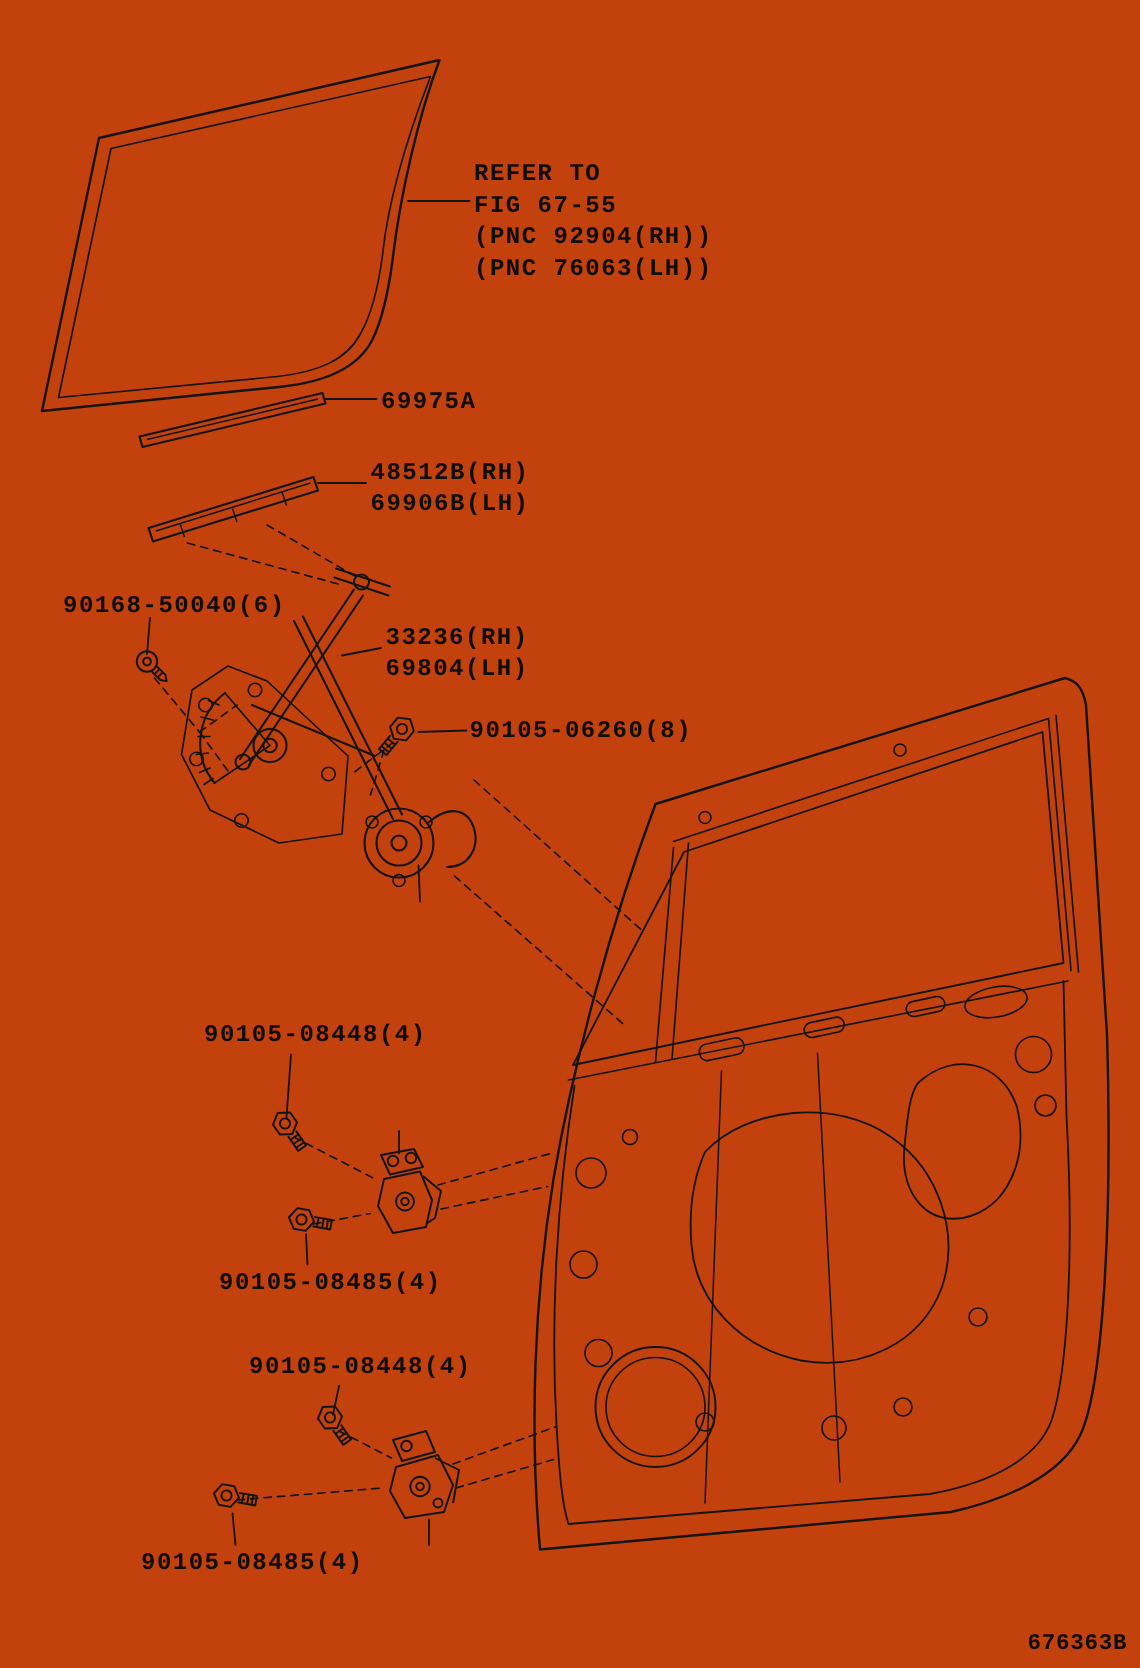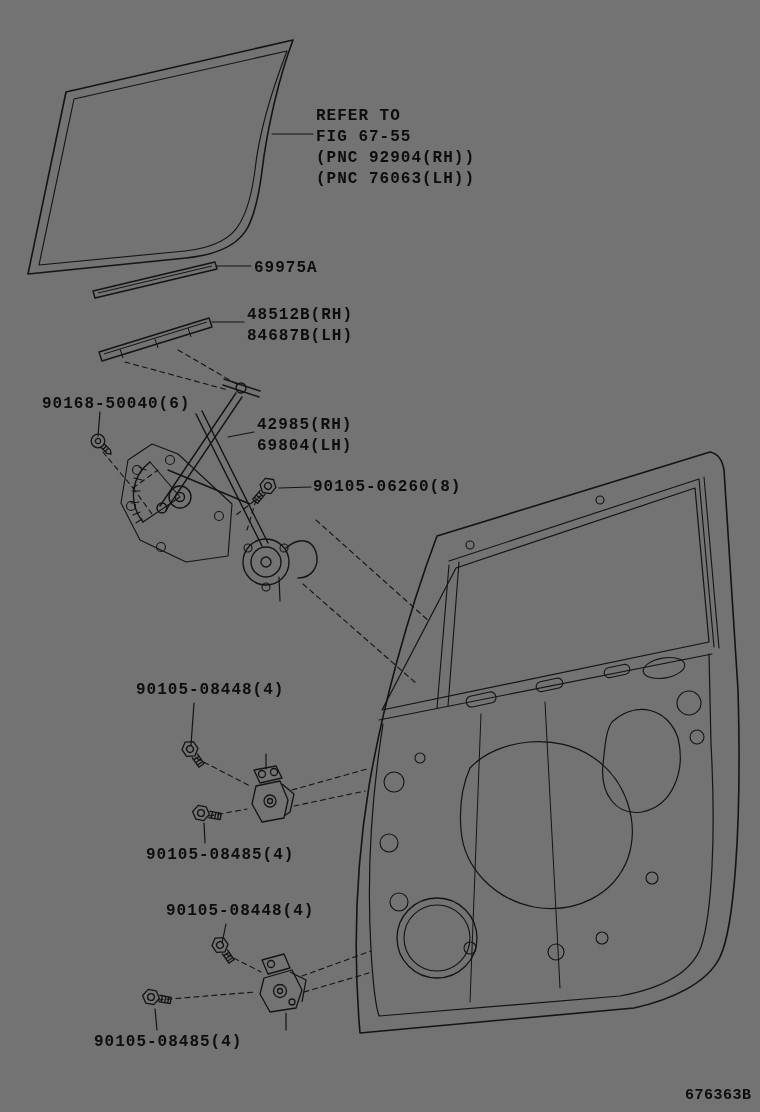--- a/index.html
+++ b/index.html
@@ -1,21 +1,21 @@
 <!DOCTYPE html>
 <html><head>
 <meta charset="utf-8">
 <style>
   * { box-sizing: border-box; margin: 0; padding: 0; }
   html,body { background:#ffffff; }
   #stage {
     position: relative;
     width: 760px;
     height: 1112px;
-    background: #737373;
+    background: #c2410c;
     overflow: hidden;
     font-family: "Liberation Mono", "DejaVu Sans Mono", monospace;
   }
   #art { position:absolute; left:0; top:0; }
   .lbl {
     position: absolute;
     font-weight: 700;
     font-size: 16px;
     line-height: 21px;
     letter-spacing: 1px;
@@ -193,27 +193,27 @@
     <div>REFER TO</div>
     <div>FIG 67-55</div>
     <div>(PNC 92904(RH))</div>
     <div>(PNC 76063(LH))</div>
   </div>
 
   <div class="lbl" style="left:254px;top:258px">69975A</div>
 
   <div class="lbl" style="left:247px;top:305px">
     <div>48512B(RH)</div>
-    <div>84687B(LH)</div>
+    <div>69906B(LH)</div>
   </div>
 
   <div class="lbl" style="left:42px;top:394px">90168-50040(6)</div>
 
   <div class="lbl" style="left:257px;top:415px">
-    <div>42985(RH)</div>
+    <div>33236(RH)</div>
     <div>69804(LH)</div>
   </div>
 
   <div class="lbl" style="left:313px;top:477px">90105-06260(8)</div>
 
 
   <div class="lbl" style="left:136px;top:680px">90105-08448(4)</div>
 
 
   <div class="lbl" style="left:146px;top:845px">90105-08485(4)</div>

